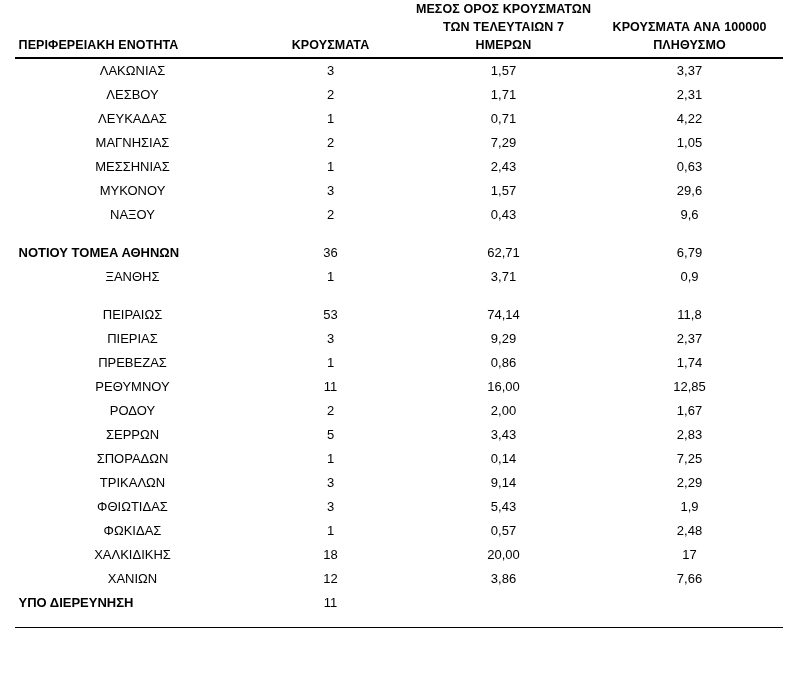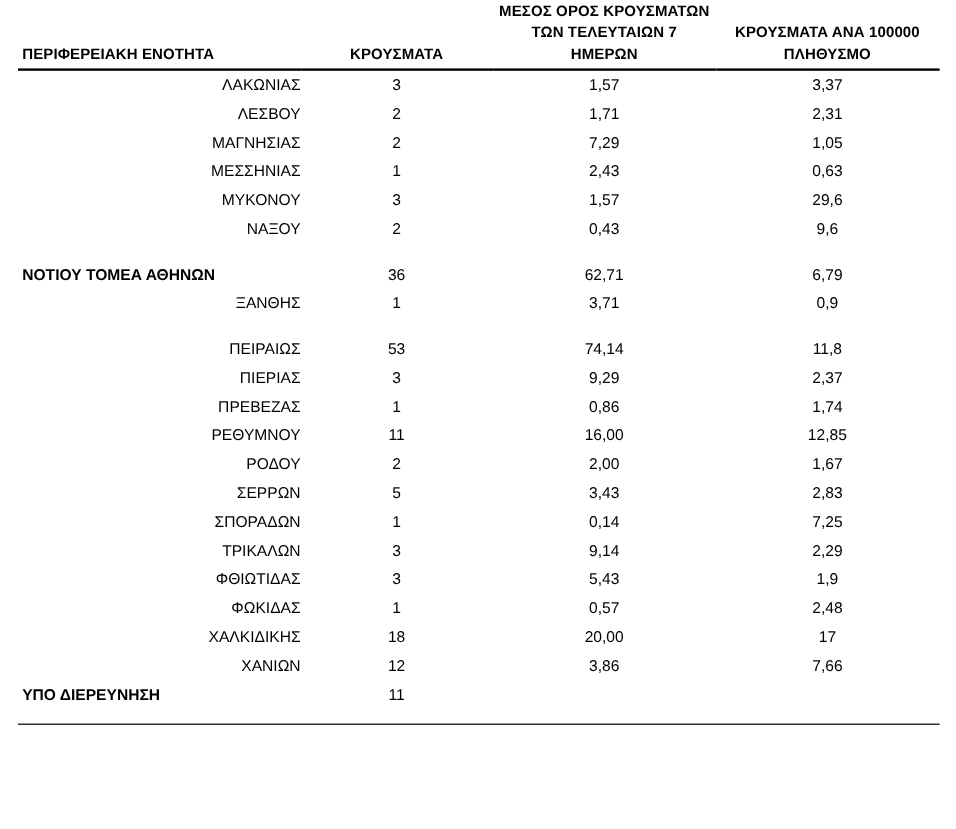--- a/index.html
+++ b/index.html
@@ -52,21 +52,21 @@
     display: block;
     white-space: nowrap;
   }
   tbody td {
     padding: 0;
     height: 24px;
     line-height: 24px;
     font-size: 13px;
   }
   tbody td.region {
-    text-align: right;
+    text-align: center;
   }
   tbody td.region.left {
     text-align: left;
     padding-left: 4px;
     font-weight: bold;
   }
   tbody td.num {
     text-align: center;
   }
   tbody tr.spacer td {
@@ -119,20 +119,26 @@
           <td class="num">1,57</td>
           <td class="num">3,37</td>
         </tr>
         <tr>
           <td class="region">ΛΕΣΒΟΥ</td>
           <td class="num">2</td>
           <td class="num">1,71</td>
           <td class="num">2,31</td>
         </tr>
         <tr>
+          <td class="region">ΛΕΥΚΑΔΑΣ</td>
+          <td class="num">1</td>
+          <td class="num">0,71</td>
+          <td class="num">4,22</td>
+        </tr>
+        <tr>
           <td class="region">ΜΑΓΝΗΣΙΑΣ</td>
           <td class="num">2</td>
           <td class="num">7,29</td>
           <td class="num">1,05</td>
         </tr>
         <tr>
           <td class="region">ΜΕΣΣΗΝΙΑΣ</td>
           <td class="num">1</td>
           <td class="num">2,43</td>
           <td class="num">0,63</td>

